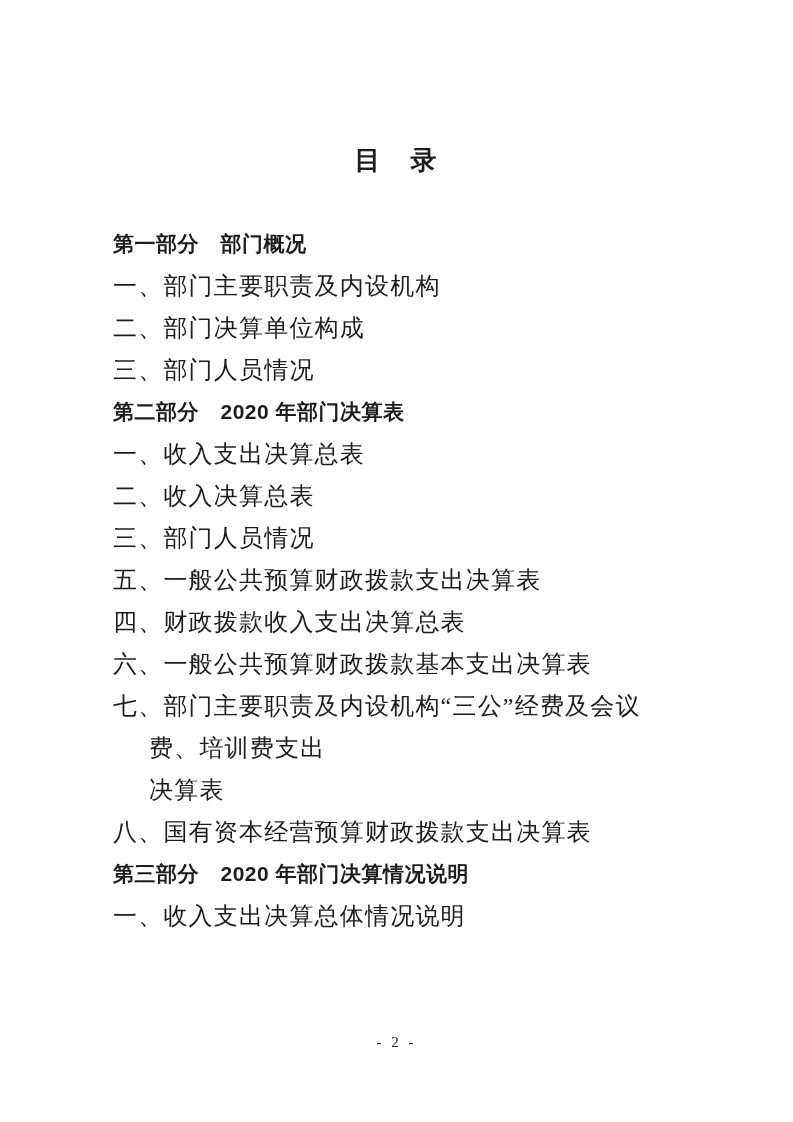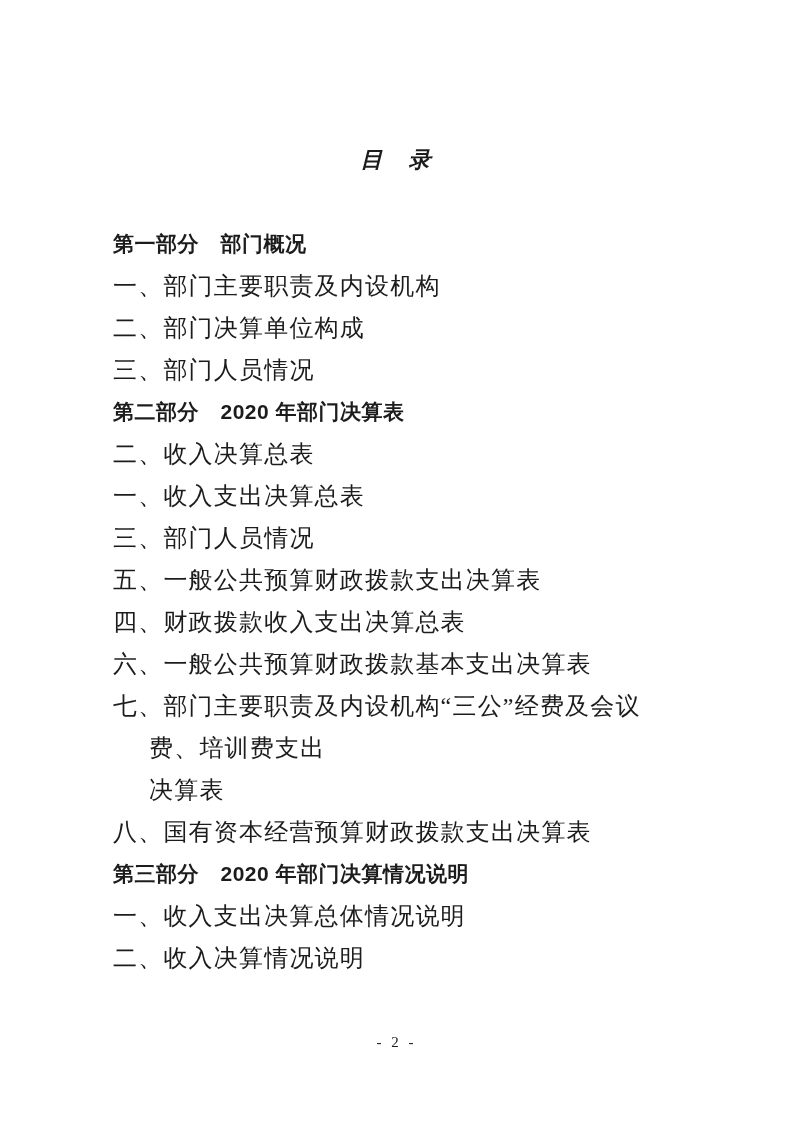--- a/index.html
+++ b/index.html
@@ -9,26 +9,25 @@
     width: 793px;
     height: 1122px;
     margin: 0 auto;
     background: var(--bg, #ffffff);
     color: var(--fg, #1c1c1c);
     padding: 139px 113px 0 113px;
     overflow: hidden;
   }
   .doc-title {
     font-family: "Liberation Sans", "DejaVu Sans", sans-serif;
-    font-size: 22px;
+    font-size: 26px;
     font-weight: bold;
     line-height: 42px;
     text-align: center;
     letter-spacing: 2px;
-    font-style: italic;
   }
   .blank-line { height: 42px; }
   .toc-heading {
     font-family: "Liberation Sans", "DejaVu Sans", sans-serif;
     font-size: 21px;
     font-weight: bold;
     line-height: 42px;
     letter-spacing: 0.5px;
   }
   .toc-item {
@@ -69,23 +68,23 @@
 
   <p class="toc-item">二、部门决算单位构成</p>
 
   <p class="toc-item">三、部门人员情况</p>
 </div>
   </section>
 
   <section class="toc-section">
     <h2 class="toc-heading">第二部分　2020 年部门决算表</h2>
     <div class="toc-items">
+  <p class="toc-item">一、收入支出决算总表</p>
+
   <p class="toc-item">二、收入决算总表</p>
-
-  <p class="toc-item">一、收入支出决算总表</p>
 
   <p class="toc-item">三、部门人员情况</p>
 
   <p class="toc-item">五、一般公共预算财政拨款支出决算表</p>
 
   <p class="toc-item">四、财政拨款收入支出决算总表</p>
 
   <p class="toc-item">六、一般公共预算财政拨款基本支出决算表</p>
 
   <p class="toc-item">七、部门主要职责及内设机构“三公”经费及会议费、培训费支出
@@ -94,20 +93,19 @@
   <p class="toc-item">八、国有资本经营预算财政拨款支出决算表</p>
 
 </div>
   </section>
 
   <section class="toc-section">
     <h2 class="toc-heading">第三部分　2020 年部门决算情况说明</h2>
     <div class="toc-items">
   <p class="toc-item">一、收入支出决算总体情况说明</p>
 
-  <p class="toc-item">二、收入决算情况说明</p>
 </div>
   </section>
 </main>
   <footer class="page-footer">
     <span class="page-num">- 2 -</span>
   </footer>
 </div>
 
 </body></html>

